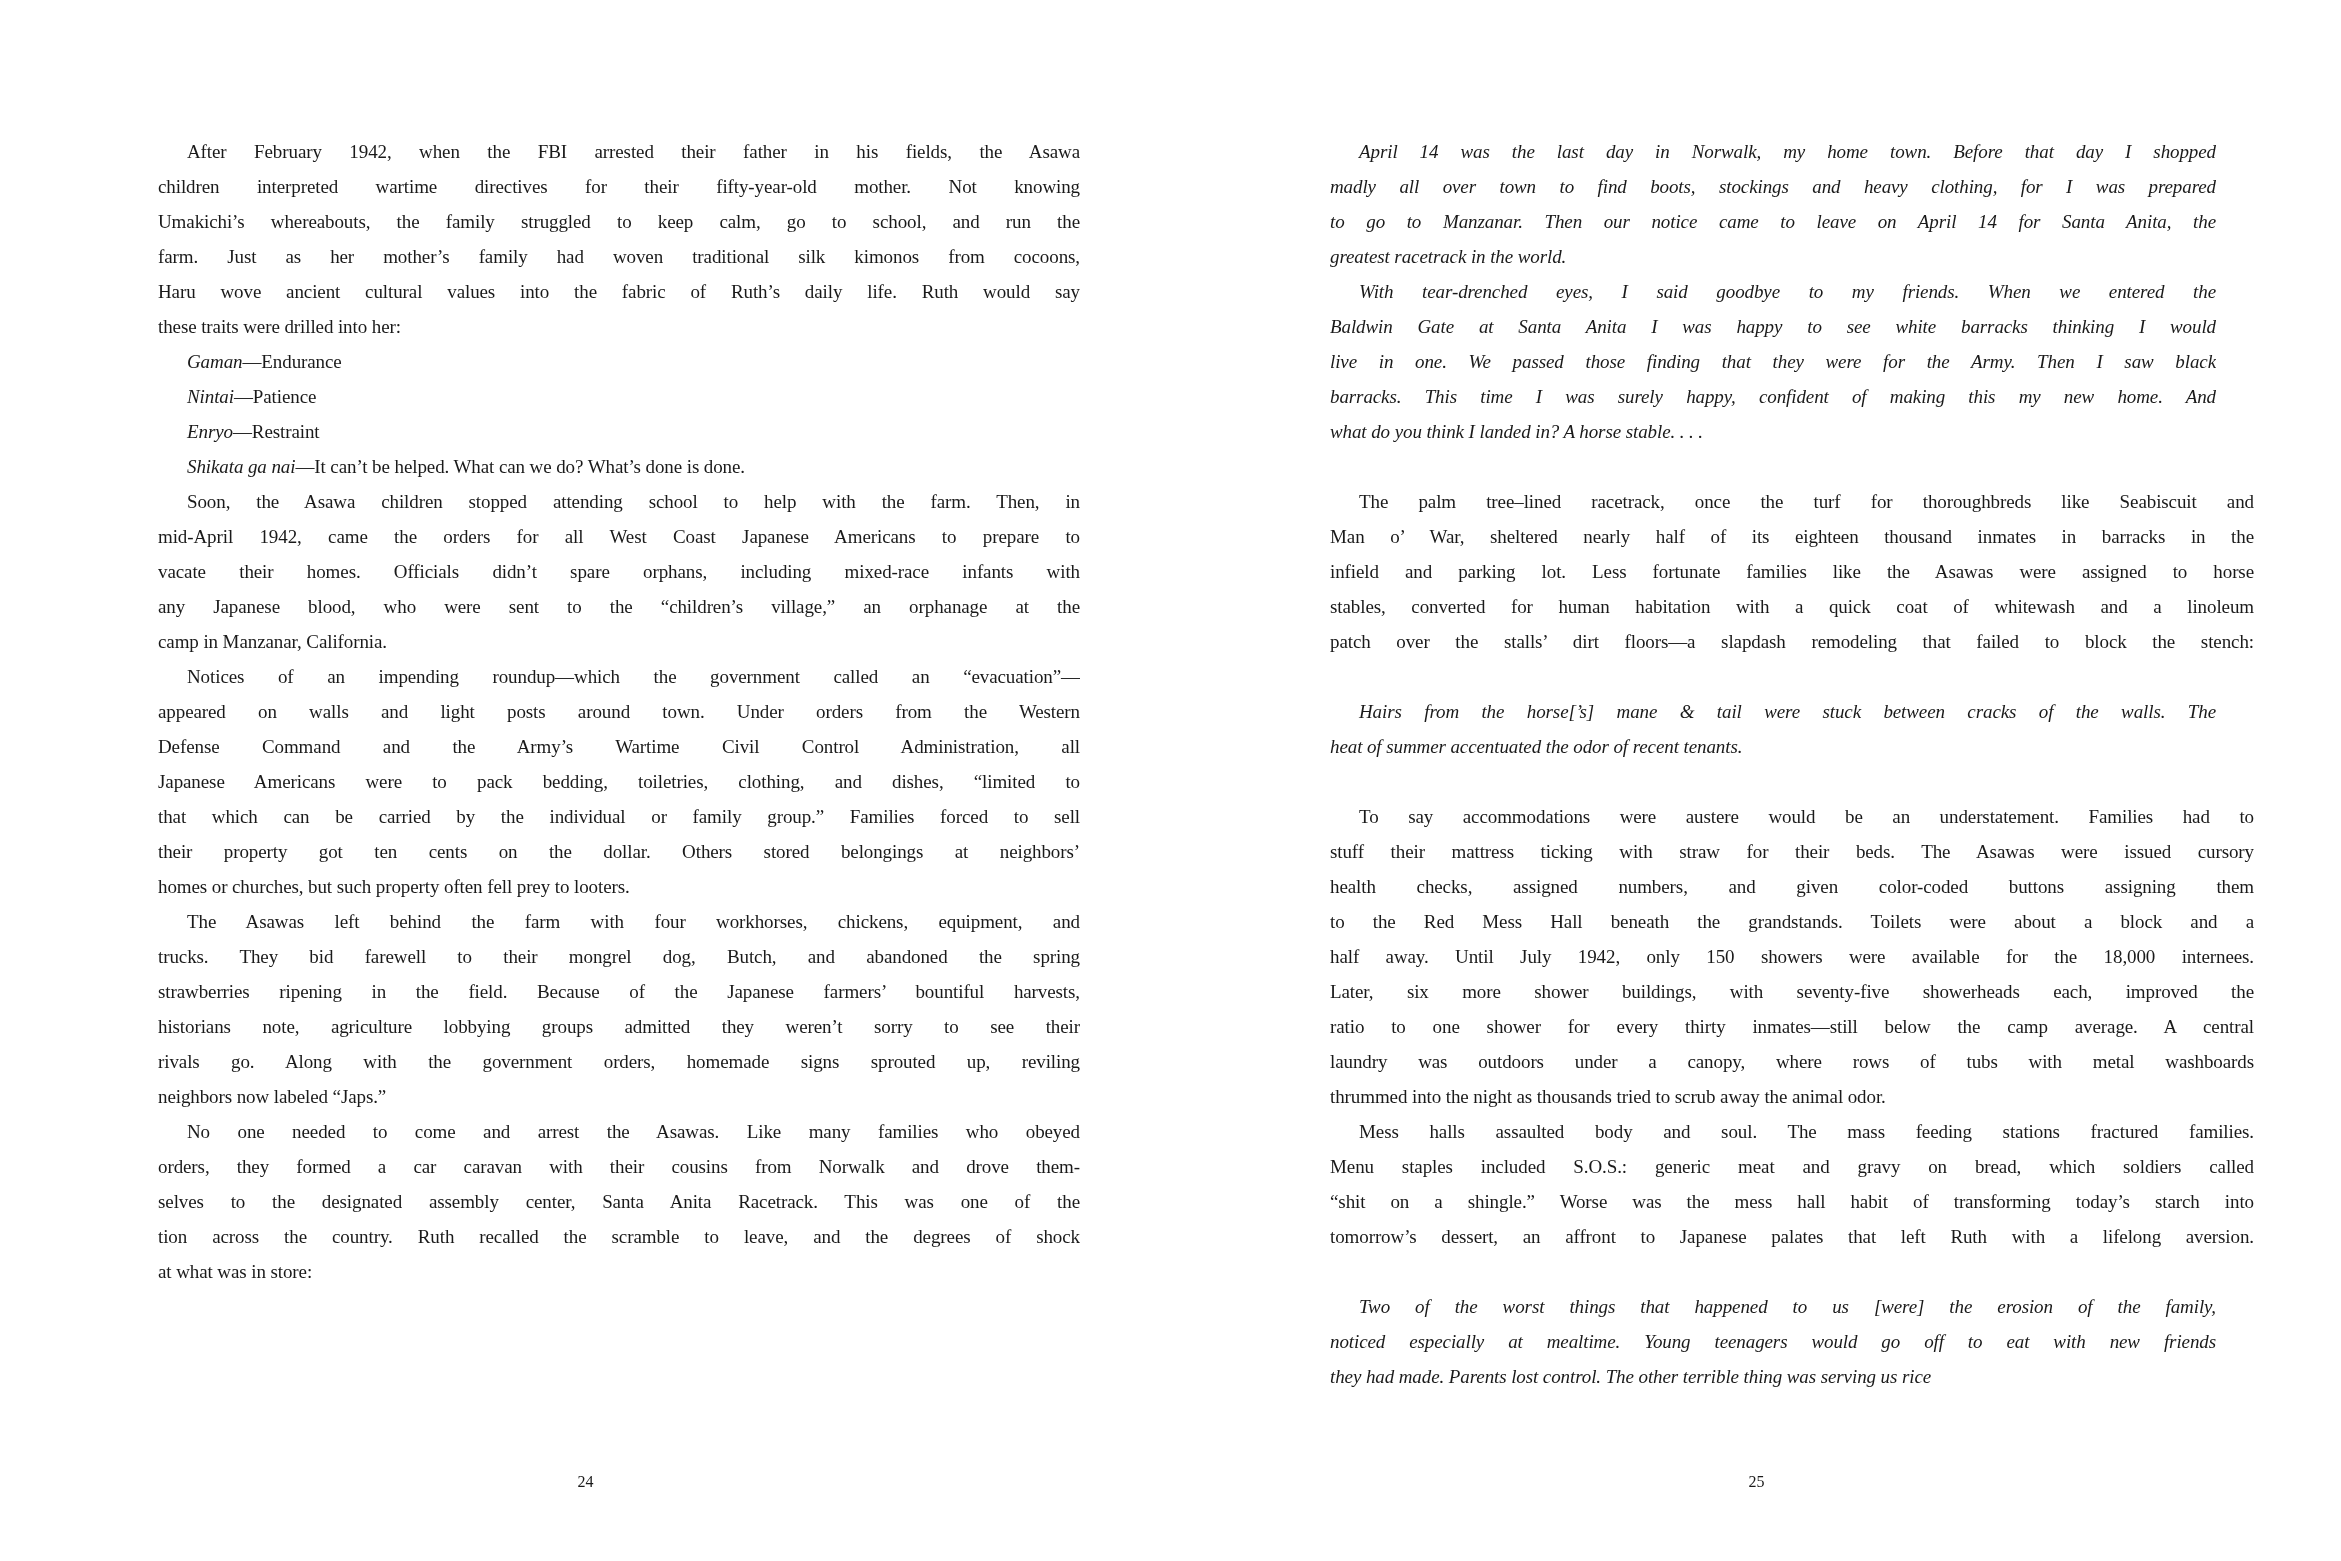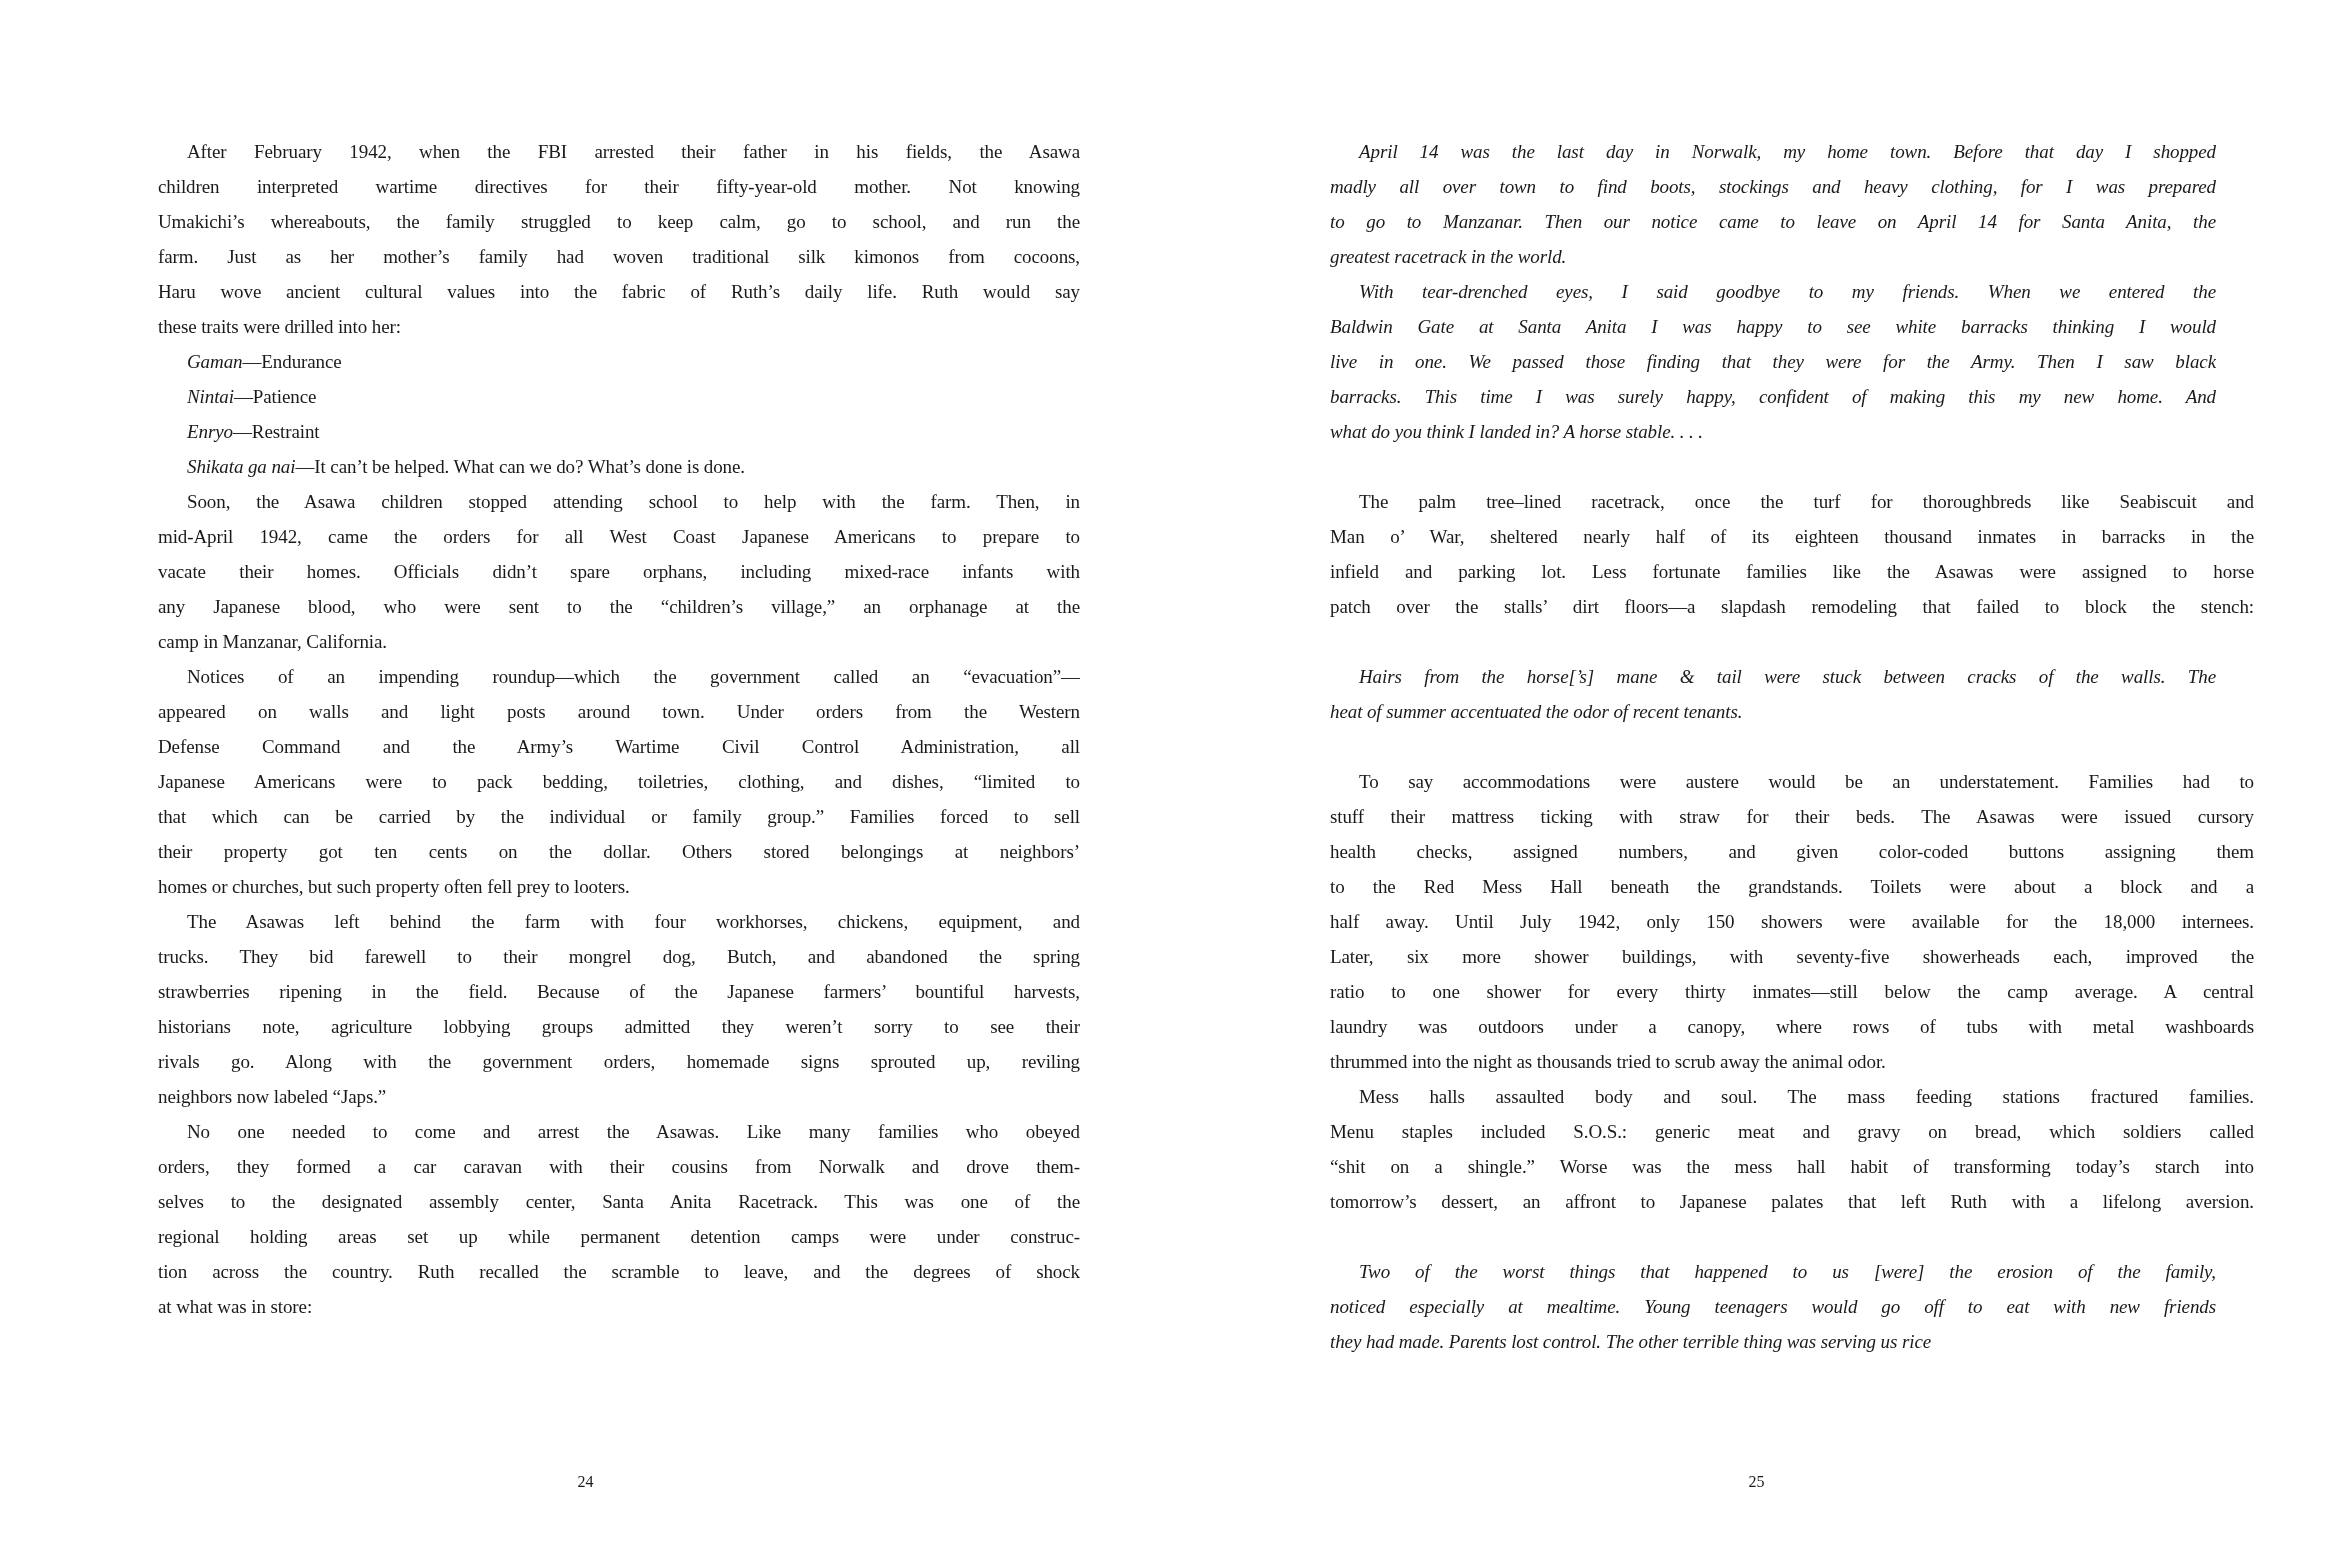--- a/index.html
+++ b/index.html
@@ -72,21 +72,20 @@
         <div class="line"><span>trucks. They bid farewell to their mongrel dog, Butch, and abandoned the spring</span></div>
         <div class="line"><span>strawberries ripening in the field. Because of the Japanese farmers’ bountiful harvests,</span></div>
         <div class="line"><span>historians note, agriculture lobbying groups admitted they weren’t sorry to see their</span></div>
         <div class="line"><span>rivals go. Along with the government orders, homemade signs sprouted up, reviling</span></div>
         <div class="line nj"><span>neighbors now labeled “Japs.”</span></div>
       </div>
       <div class="block">
         <div class="line ind"><span>No one needed to come and arrest the Asawas. Like many families who obeyed</span></div>
         <div class="line"><span>orders, they formed a car caravan with their cousins from Norwalk and drove them-</span></div>
         <div class="line"><span>selves to the designated assembly center, Santa Anita Racetrack. This was one of the</span></div>
-        <div class="line"><span>regional holding areas set up while permanent detention camps were under construc-</span></div>
         <div class="line"><span>tion across the country. Ruth recalled the scramble to leave, and the degrees of shock</span></div>
         <div class="line nj"><span>at what was in store:</span></div>
       </div>
     </div>
   <div class="folio">24</div>
 </div>
 
 <div class="page right">
   <div class="text">
       <div class="block quote">
@@ -99,20 +98,21 @@
         <div class="line ind"><span>With tear-drenched eyes, I said goodbye to my friends. When we entered the</span></div>
         <div class="line"><span>Baldwin Gate at Santa Anita I was happy to see white barracks thinking I would</span></div>
         <div class="line"><span>live in one. We passed those finding that they were for the Army. Then I saw black</span></div>
         <div class="line"><span>barracks. This time I was surely happy, confident of making this my new home. And</span></div>
         <div class="line nj"><span>what do you think I landed in? A horse stable. . . .</span></div>
       </div>
       <div class="block gap">
         <div class="line ind"><span>The palm tree–lined racetrack, once the turf for thoroughbreds like Seabiscuit and</span></div>
         <div class="line"><span>Man o’ War, sheltered nearly half of its eighteen thousand inmates in barracks in the</span></div>
         <div class="line"><span>infield and parking lot. Less fortunate families like the Asawas were assigned to horse</span></div>
+        <div class="line"><span>stables, converted for human habitation with a quick coat of whitewash and a linoleum</span></div>
         <div class="line"><span>patch over the stalls’ dirt floors—a slapdash remodeling that failed to block the stench:</span></div>
       </div>
       <div class="block quote gap">
         <div class="line ind"><span>Hairs from the horse[’s] mane &amp; tail were stuck between cracks of the walls. The</span></div>
         <div class="line nj"><span>heat of summer accentuated the odor of recent tenants.</span></div>
       </div>
       <div class="block gap">
         <div class="line ind"><span>To say accommodations were austere would be an understatement. Families had to</span></div>
         <div class="line"><span>stuff their mattress ticking with straw for their beds. The Asawas were issued cursory</span></div>
         <div class="line"><span>health checks, assigned numbers, and given color-coded buttons assigning them</span></div>

